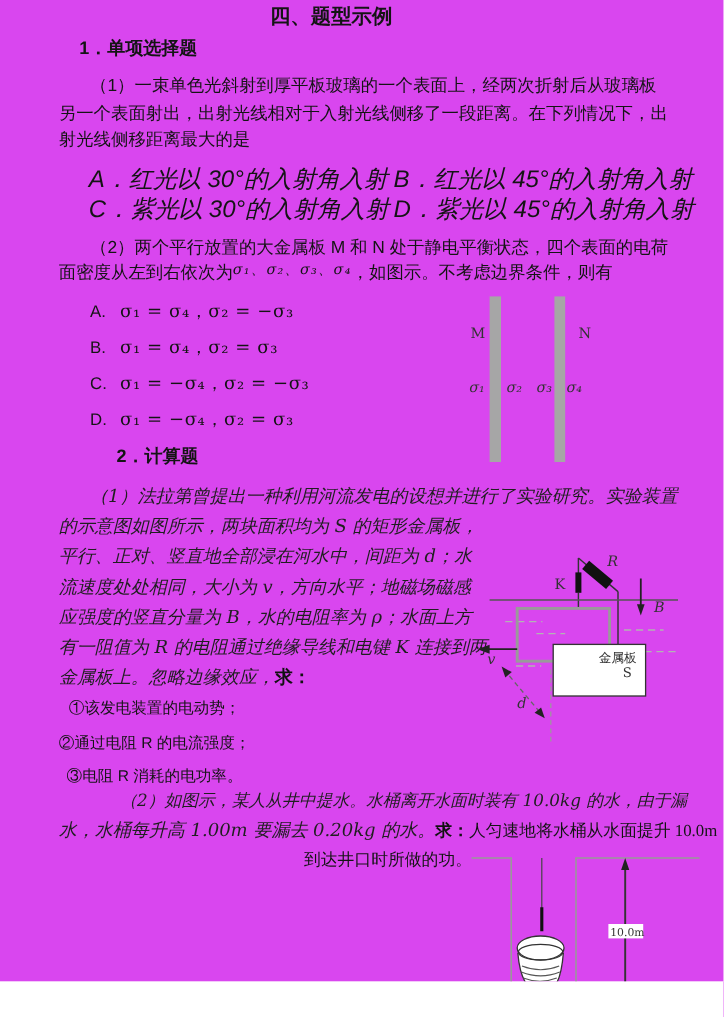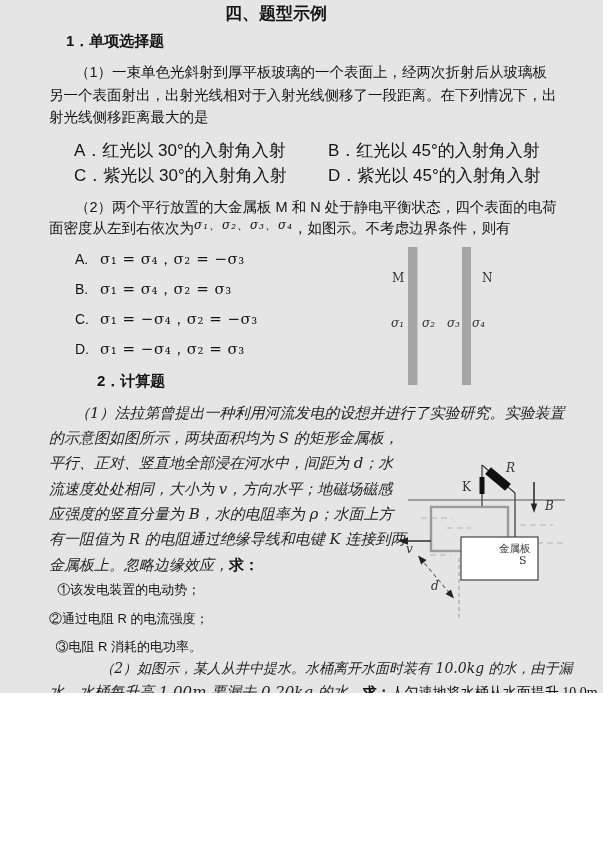--- a/index.html
+++ b/index.html
@@ -1,25 +1,25 @@
 <!DOCTYPE html>
 <html><head>
 <meta charset="utf-8">
 <style>
   html,body { margin:0; padding:0; background:#fff; }
-  .page { position:relative; width:603px; height:693px; background:#e5e5e5; overflow:hidden;
+  .page { position:relative; width:603px; height:818px; background:#d946ef; overflow:hidden;
           font-family:"Liberation Sans", sans-serif; color:#141414; }
   .abs { position:absolute; }
   .title { text-align:center; font-size:17px; font-weight:bold; line-height:20px; white-space:nowrap; }
   .h { font-size:15px; font-weight:bold; line-height:20px; white-space:nowrap; }
   .q1para div { font-size:14.5px; line-height:22.5px; white-space:nowrap; }
   .q2para div { font-size:14.5px; line-height:20.5px; white-space:nowrap; }
   .ind { padding-left:26px; }
   .optgrid { display:grid; grid-template-columns:254px auto; }
-  .optgrid div { font-size:17px; line-height:25.4px; white-space:nowrap; }
+  .optgrid div { font-size:20px; line-height:25.4px; white-space:nowrap;font-style:italic; }
   .choice { height:30px; line-height:30px; white-space:nowrap; }
   .clab { display:inline-block; width:25px; font-size:14px; }
   .ceq  { font-family:"DejaVu Serif", serif; font-size:15px; letter-spacing:0.5px; }
   .sig  { font-family:"DejaVu Serif", serif; font-style:italic; font-size:12px;
           position:relative; top:-4px; letter-spacing:1px;margin-top:16px; }
   .kai div { font-size:15px; line-height:25.2px; white-space:nowrap;
              font-family:"DejaVu Serif", serif; font-style:italic; color:#1f1f1f; }
   .qiu { font-family:"Liberation Sans", sans-serif; font-style:normal; font-weight:bold; color:#111; }
   .items div { font-size:13px; line-height:28.6px; white-space:nowrap;text-align:center; }
   .q22 div { font-size:14px; line-height:24px; white-space:nowrap;text-align:center; }

